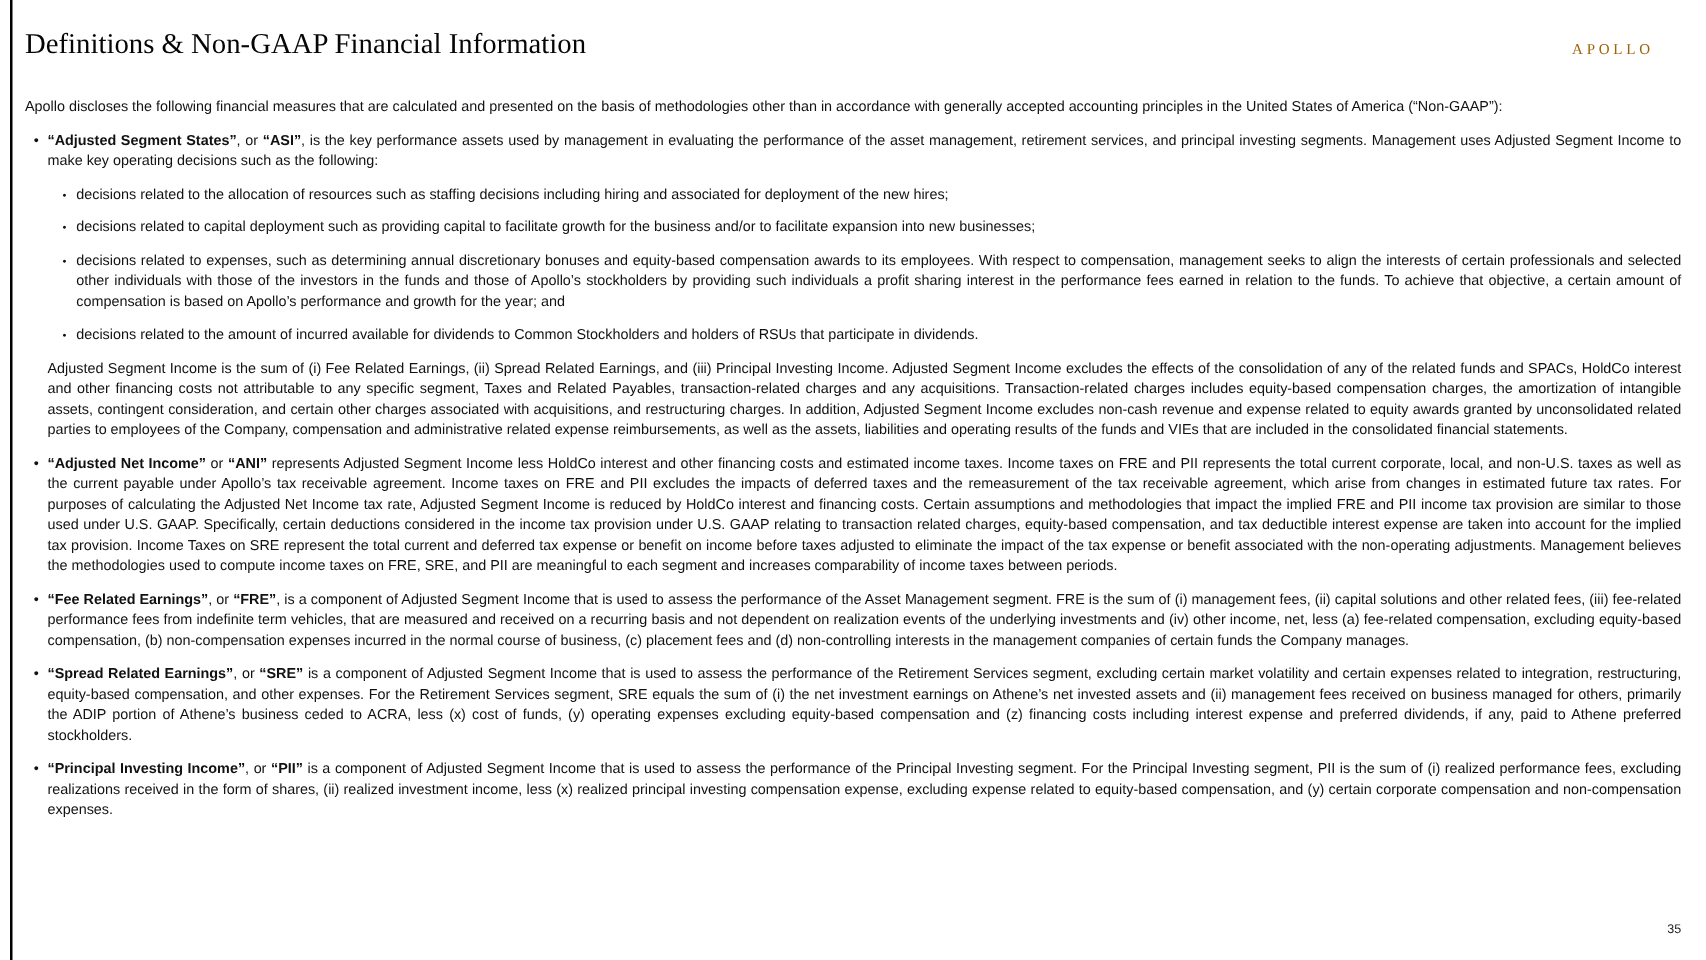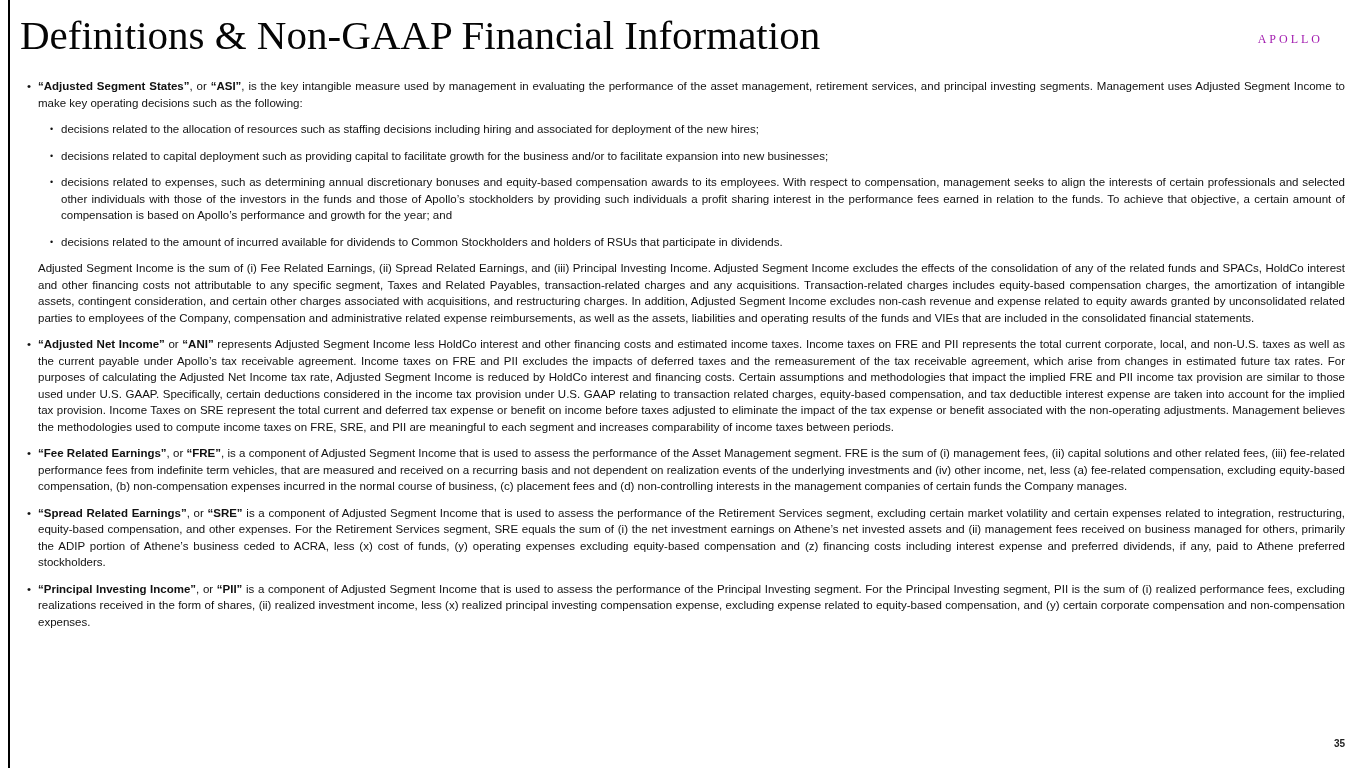--- a/index.html
+++ b/index.html
@@ -14,29 +14,29 @@
   }
   .left-rule {
     position: absolute; left: 8px; top: 0; bottom: 0;
     width: 2px; background: #000;
   }
   header { position: relative; padding: 13px 20px 0 20px; }
   h1 {
     margin: 0;
     font-family: "Liberation Serif", serif;
     font-weight: 400;
-    font-size: 41px;
+    font-size: 23px;
     line-height: 44px;
     color: #050505;
   }
   .logo {
     position: absolute; top: 32px; right: 42px;
     font-family: "Liberation Serif", serif;
     font-size: 12px; letter-spacing: 3px;
-    color: #a21caf;
+    color: #a16207;
   }
   main {
     padding: 21px 20px 0 20px;
     font-size: 11.5px;
     line-height: 16.5px;
     text-align: justify;
     color: #111;
   }
   p { margin: 0 0 10px 0; }
   .bullet { display: flex; margin-bottom: 10px; }
@@ -46,39 +46,40 @@
     color: #111;
   }
   .l1 { padding-left: 7px; }
   .l2 { padding-left: 30px; }
   .l2 .marker { font-size: 9px; line-height: 16.5px; }
   .btext { flex: 1; }
   .b { font-weight: bold; }
   .cont { padding-left: 18px; }
   .page-num {
     position: absolute; right: 20px; bottom: 19px;
-    font-size: 10px; color: #222; font-weight: bold;
+    font-size: 10px; color: #222;
   }
 </style>
 </head>
 <body>
 
 <div class="left-rule"></div>
 
 <header>
   <h1>Definitions &amp; Non-GAAP Financial Information</h1>
   <div class="logo">APOLLO</div>
 </header>
 
 <main>
 
+  <p class="intro">Apollo discloses the following financial measures that are calculated and presented on the basis of methodologies other than in accordance with generally accepted accounting principles in the United States of America (“Non-GAAP”):</p>
 
   <div class="bullet l1">
     <span class="marker">•</span>
-    <div class="btext"><span class="b">“Adjusted Segment States”</span><span>, or </span><span class="b">“ASI”</span><span>, is the key intangible measure used by management in evaluating the performance of the asset management, retirement services, and principal investing segments. Management uses Adjusted Segment Income to make key operating decisions such as the following:</span></div>
+    <div class="btext"><span class="b">“Adjusted Segment States”</span><span>, or </span><span class="b">“ASI”</span><span>, is the key performance assets used by management in evaluating the performance of the asset management, retirement services, and principal investing segments. Management uses Adjusted Segment Income to make key operating decisions such as the following:</span></div>
   </div>
 
   <div class="bullet l2">
     <span class="marker">•</span>
     <div class="btext">decisions related to the allocation of resources such as staffing decisions including hiring and associated for deployment of the new hires;</div>
   </div>
 
   <div class="bullet l2">
     <span class="marker">•</span>
     <div class="btext">decisions related to capital deployment such as providing capital to facilitate growth for the business and/or to facilitate expansion into new businesses;</div>

